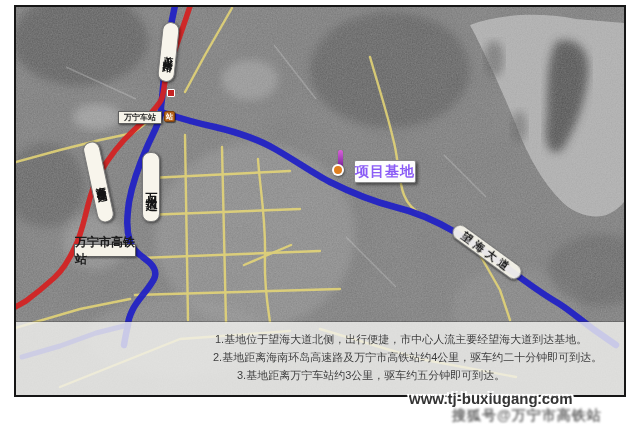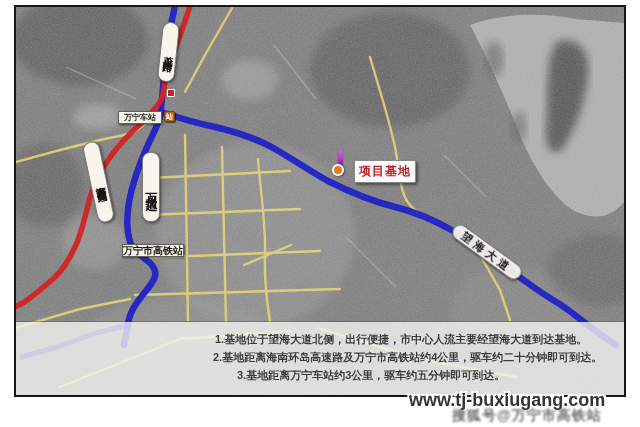--- a/index.html
+++ b/index.html
@@ -15,52 +15,52 @@
     color:#151515; font-weight:bold; display:flex; align-items:center; justify-content:center;
     box-shadow:1px 1px 3px rgba(0,0,0,.55); }
   .pill-maoxing { left:144px; top:15px; width:17px; height:60px; font-size:10px; letter-spacing:2px; transform:rotate(6deg); }
   .pill-expwy   { left:74px; top:134px; width:17px; height:82px; font-size:10px; letter-spacing:1px; transform:rotate(-12deg); }
   .pill-wanzhou { left:126px; top:145px; width:18px; height:70px; font-size:12px; letter-spacing:2px; }
 
   .minibox { position:absolute; background:#f6f3e9; border:1px solid #5f5f5f;
     color:#1c1c1c; font-weight:bold; display:flex; align-items:center; justify-content:center;
     box-shadow:1px 1px 2px rgba(0,0,0,.5); }
   .box-wanning { left:102px; top:104px; width:44px; height:13px; font-size:8px; }
-  .box-hsr     { left:58px;  top:237px; width:62px; height:13px; font-size:10px;margin-left:48px; }
+  .box-hsr     { left:58px;  top:237px; width:62px; height:13px; font-size:12px; }
 
   .station-icon { position:absolute; left:148px; top:104px; width:11px; height:11px;
     background:#b5651d; border:1px solid #7e3f0e; border-radius:2px; color:#fff; font-size:7px; font-weight:bold;
     display:flex; align-items:center; justify-content:center; box-shadow:1px 1px 1px rgba(0,0,0,.5); }
   .poi-red { position:absolute; left:151px; top:82px; width:8px; height:8px;
     background:#c42424; border:1px solid #ffffff; border-radius:1px; }
 
   .project-box { position:absolute; left:338px; top:153px; width:62px; height:23px;
     background:#fdfdfd; border:1px solid #8a8a8a; border-radius:2px;
-    color:#b91c1c; font-size:12px; font-weight:bold; letter-spacing:1px;
+    color:#8b5cf6; font-size:14px; font-weight:bold; letter-spacing:1px;
     display:flex; align-items:center; justify-content:center; box-shadow:2px 2px 3px rgba(0,0,0,.45); }
   .pin { position:absolute; left:322px; top:143px; width:5px; height:19px; border-radius:2px;
     background:linear-gradient(180deg,#d963d9 0%, #8c2fa8 70%, #6a2180 100%); box-shadow:0 0 1px rgba(0,0,0,.6); }
   .target { position:absolute; left:318px; top:159px; width:7px; height:7px; border-radius:50%;
     background:#43250a; border:4px solid #e07f1f; box-shadow:0 0 0 2px #ffffff, 1px 1px 2px 2px rgba(0,0,0,.4); }
 
   .dpill { position:absolute; left:430px; top:237px; width:82px; height:16px;
     background:rgba(248,245,236,.93); border:1px solid #7a7a7a; border-radius:8px;
     color:#1b1b1b; font-size:11px; font-weight:bold; letter-spacing:4px;
     display:flex; align-items:center; justify-content:center; transform:rotate(36deg);
     box-shadow:1px 1px 2px rgba(0,0,0,.5); }
 
   
-  .caption-line { position:absolute; color:#3a3a3a; font-size:11px; font-weight:bold; white-space:nowrap;
+  .caption-line { position:absolute; color:#3a3a3a; font-size:11px; font-weight:normal; white-space:nowrap;
     text-shadow:0 0 1px rgba(255,255,255,.6); }
   .cap1 { left:199px; top:325px; }
   .cap2 { left:197px; top:343px; }
   .cap3 { left:197px; top:361px;margin-left:24px; }
 
   
-  .wm-url { position:absolute; left:409px; top:390px; font-size:18px; font-weight:800; letter-spacing:0px;
+  .wm-url { position:absolute; left:409px; top:390px; font-size:15px; font-weight:800; letter-spacing:0px;
     color:#343434; white-space:nowrap;
     text-shadow:-2px -2px 0 #fff, 2px -2px 0 #fff, -2px 2px 0 #fff, 2px 2px 0 #fff, 0 0 4px #fff;
     filter:blur(.3px); }
   .wm-sec { position:absolute; left:452px; top:407px; font-size:14px; font-weight:bold; letter-spacing:1px;
     color:#4c4c4c; opacity:.8; white-space:nowrap; filter:blur(.8px);
     text-shadow:1px 1px 0 rgba(255,255,255,.5); }
 </style>
 </head>
 <body>
 

